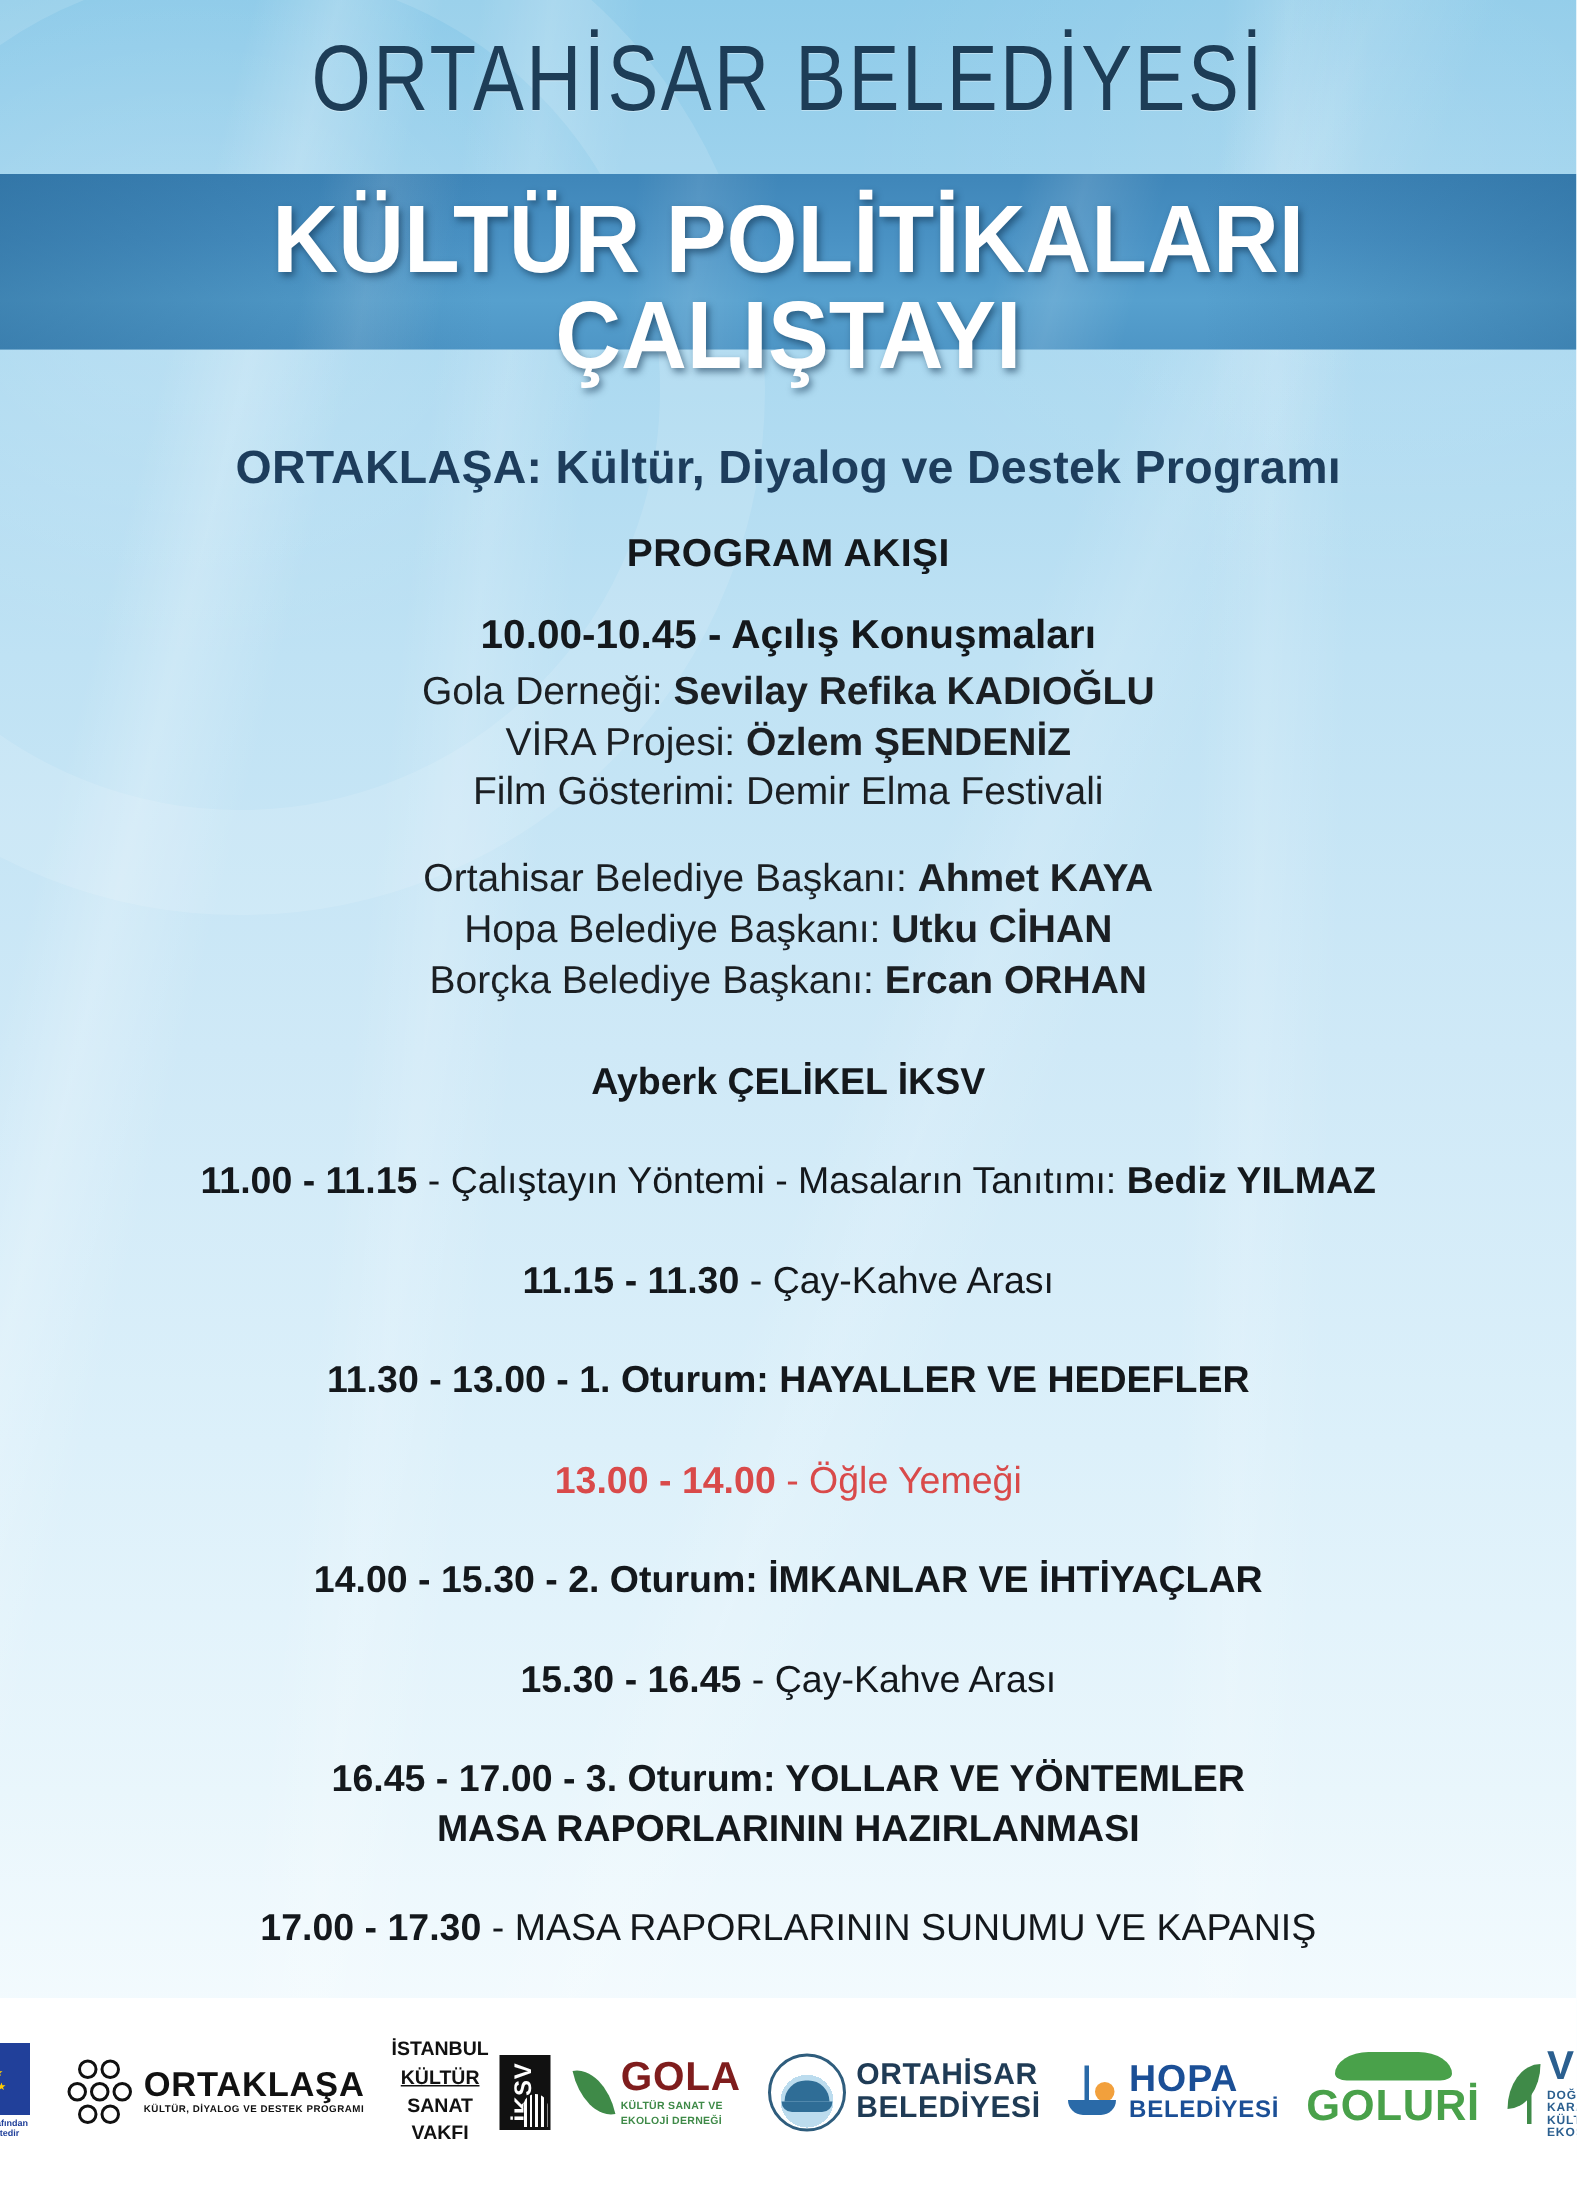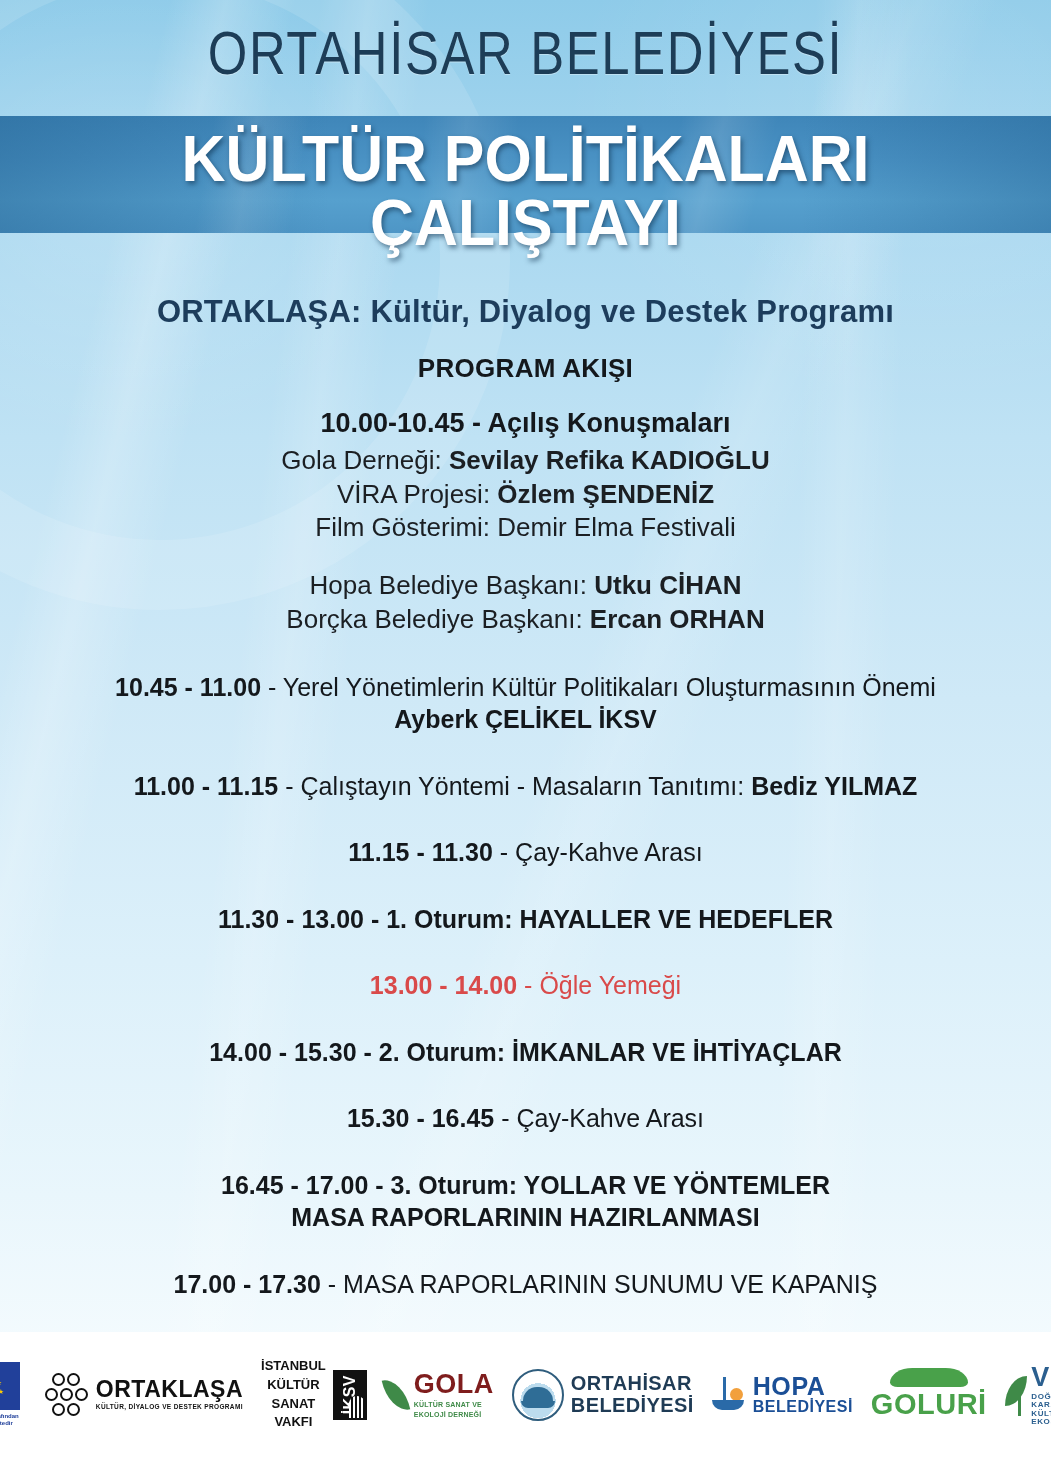--- a/index.html
+++ b/index.html
@@ -392,33 +392,34 @@
       <span class="nm">Özlem ŞENDENİZ</span>
     </div>
     <div class="speaker p-line">
       <span>Film Gösterimi:</span>
       <span>Demir Elma Festivali</span>
     </div>
 
     <div class="gap-lg"></div>
 
     <div class="speaker p-line">
+      <span>Ortahisar Belediye Başkanı:</span>
+      <span class="nm">Ahmet KAYA</span>
+    </div>
+    <div class="speaker p-line">
       <span>Hopa Belediye Başkanı:</span>
       <span class="nm">Utku CİHAN</span>
     </div>
     <div class="speaker p-line">
       <span>Borçka Belediye Başkanı:</span>
       <span class="nm">Ercan ORHAN</span>
     </div>
 
     <div class="row-sp"></div>
 
-    <div class="slot p-line">
-      <span class="t">10.45 - 11.00</span><span> - </span><span>Yerel Yönetimlerin Kültür Politikaları Oluşturmasının Önemi</span>
-    </div>
     <div class="slot p-line center-strong">Ayberk ÇELİKEL İKSV</div>
 
     <div class="row-sp"></div>
 
     <div class="slot p-line">
       <span class="t">11.00 - 11.15</span><span> - </span><span>Çalıştayın Yöntemi - Masaların Tanıtımı: </span><span class="em">Bediz YILMAZ</span>
     </div>
 
     <div class="row-sp"></div>
 
@@ -491,21 +492,21 @@
         </span>
         <span class="ort-text">
           <span class="ort-name" style="display:block;">ORTAKLAŞA</span>
           <span class="ort-sub" style="display:block;">KÜLTÜR, DİYALOG VE DESTEK PROGRAMI</span>
         </span>
       </div>
 
       <div class="logo">
         <span class="iksv-words">
           <span style="display:block;">İSTANBUL</span>
-          <span style="display:block;">KÜLTÜR</span>
+          <span style="display:block;text-decoration:underline;">KÜLTÜR</span>
           <span style="display:block;">SANAT</span>
           <span style="display:block;">VAKFI</span>
         </span>
         <span class="iksv-box">
           <b>İKSV</b>
         </span>
       </div>
 
       <div class="logo">
         <span class="gola-leaf"></span>

